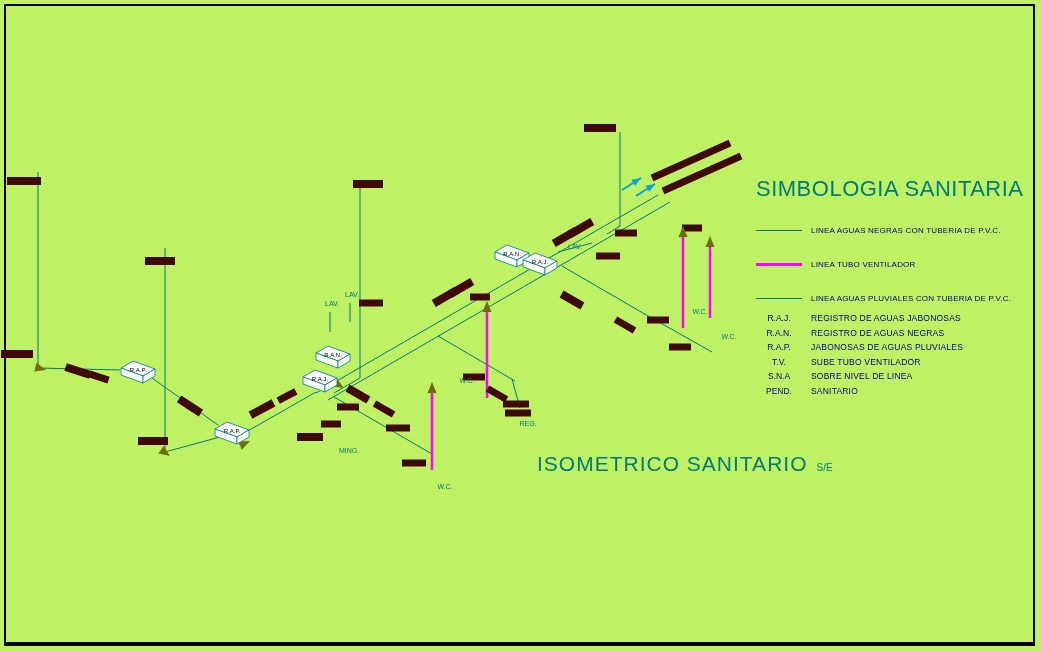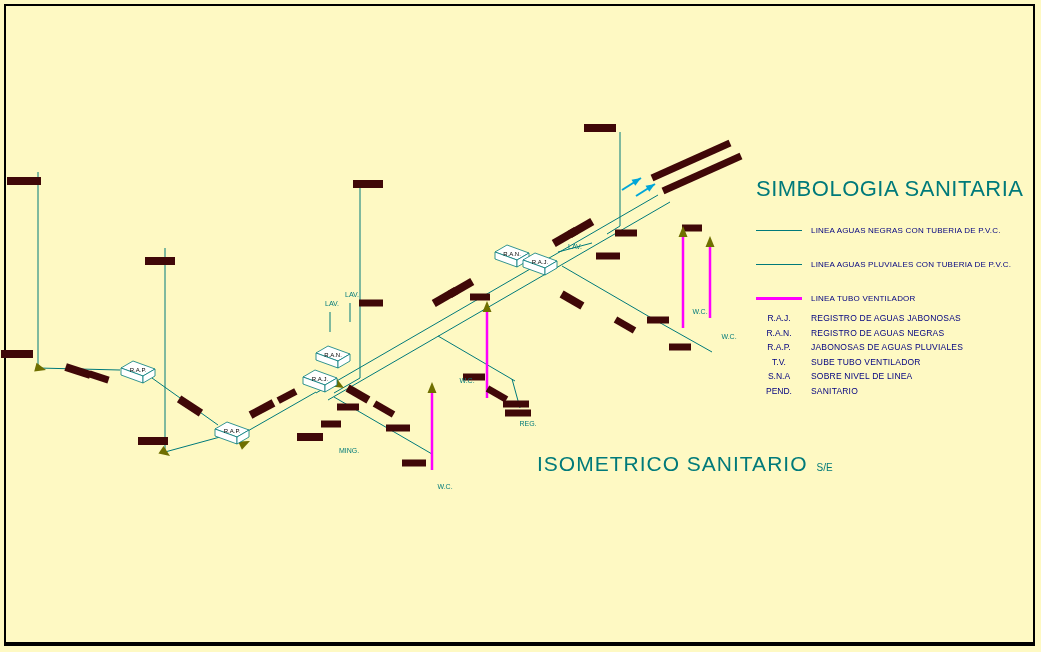--- a/index.html
+++ b/index.html
@@ -1,16 +1,16 @@
 <!DOCTYPE html>
 <html><head>
 <meta charset="utf-8">
 <style>
   html,body{margin:0;padding:0;background:#ffffff;}
-  .canvas{position:relative;width:1041px;height:652px;background:#fef9c3;overflow:hidden;
+  .canvas{position:relative;width:1041px;height:652px;background:#bef264;overflow:hidden;
           font-family:"Liberation Sans",sans-serif;}
   .frame{position:absolute;left:4px;top:4px;width:1031px;height:642px;
          border:2px solid #000;border-bottom-width:4px;box-sizing:border-box;pointer-events:none;}
   #diagram-svg{position:absolute;left:0;top:0;}
   .legend{position:absolute;left:756px;top:176px;width:272px;}
   .legend-title{font-size:22px;letter-spacing:.5px;color:#007a7a;white-space:nowrap;margin-bottom:8px;}
   .lrow{display:flex;align-items:center;height:12px;margin-top:22px;}
   .sample{display:inline-block;width:46px;height:0;border-top:1px solid #007a7a;margin-right:9px;flex:none;}
   .ltext{font-size:8px;letter-spacing:.2px;color:#000080;white-space:nowrap;}
   #legend-abbrs{margin-top:7px;}
@@ -149,26 +149,26 @@
     </svg>
 
   <div class="legend">
     <div class="legend-title">SIMBOLOGIA SANITARIA</div>
     <div id="legend-lines">
         <div class="lrow">
           <span class="sample" style="border-top-color: rgb(0, 122, 122);"></span>
           <span class="ltext">LINEA AGUAS NEGRAS CON TUBERIA DE P.V.C.</span>
         </div>
         <div class="lrow">
+          <span class="sample" style="border-top-color: rgb(255, 0, 255); border-top-width: 3px;"></span>
+          <span class="ltext">LINEA TUBO VENTILADOR</span>
+        </div>
+        <div class="lrow">
           <span class="sample" style="border-top-color: rgb(0, 122, 122);"></span>
           <span class="ltext">LINEA AGUAS PLUVIALES CON TUBERIA DE P.V.C.</span>
-        </div>
-        <div class="lrow">
-          <span class="sample" style="border-top-color: rgb(255, 0, 255); border-top-width: 3px;"></span>
-          <span class="ltext">LINEA TUBO VENTILADOR</span>
         </div>
       </div>
     <div id="legend-abbrs">
         <div class="arow">
           <span class="abbr">R.A.J.</span>
           <span class="atext">REGISTRO DE AGUAS JABONOSAS</span>
         </div>
         <div class="arow">
           <span class="abbr">R.A.N.</span>
           <span class="atext">REGISTRO DE AGUAS NEGRAS</span>

